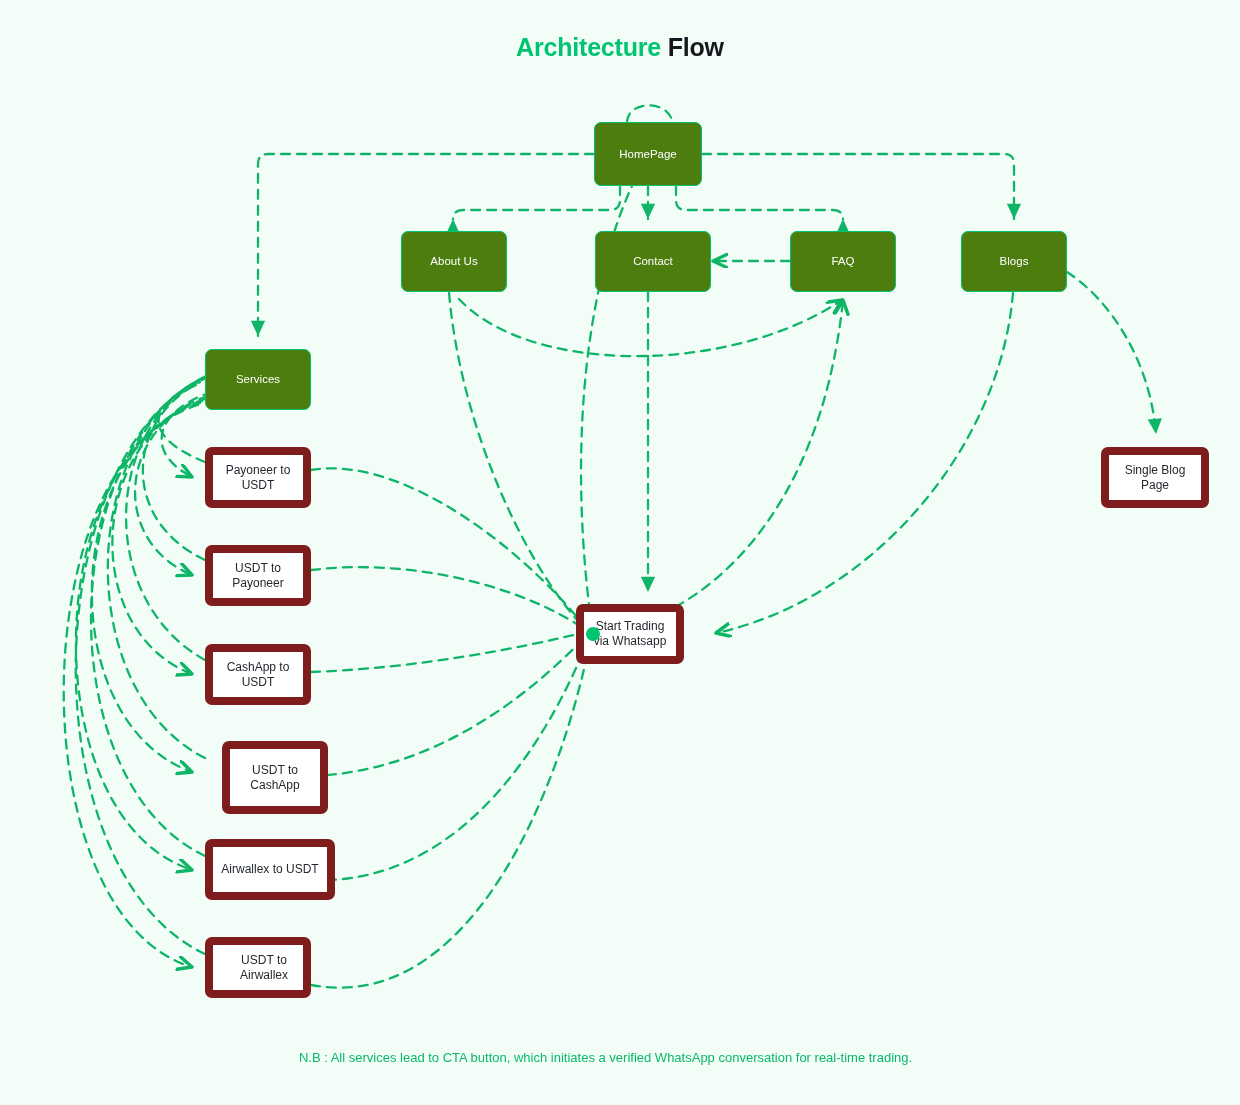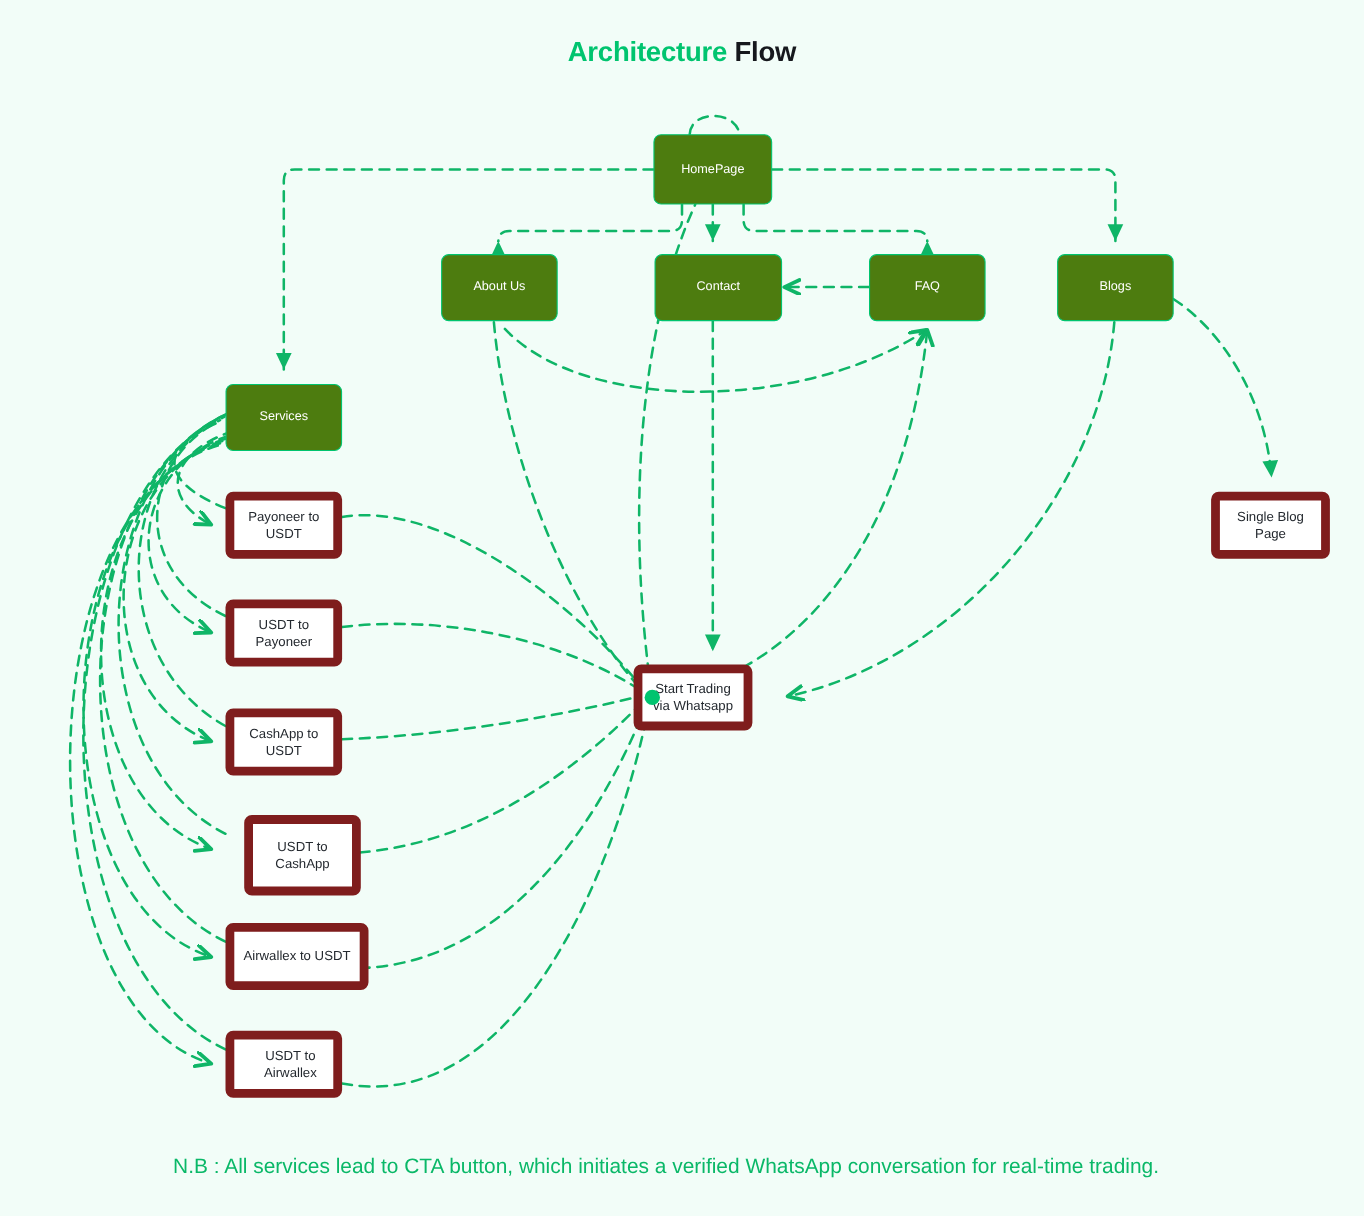--- a/index.html
+++ b/index.html
@@ -35,21 +35,21 @@
   .title .t-green { color: #00c46f; text-align: center; }
   .title .t-dark  { color: #16181d; }
 
   
   .note {
     position: absolute;
     left: 0;
     top: 1050px;
     width: 1211px;
     text-align: center;
-    font-size: 19px;
+    font-size: 13px;
     color: #0ab868;
     white-space: nowrap;
   }
 
   
   #edges {
     position: absolute;
     left: 0;
     top: 0;
     width: 1240px;

